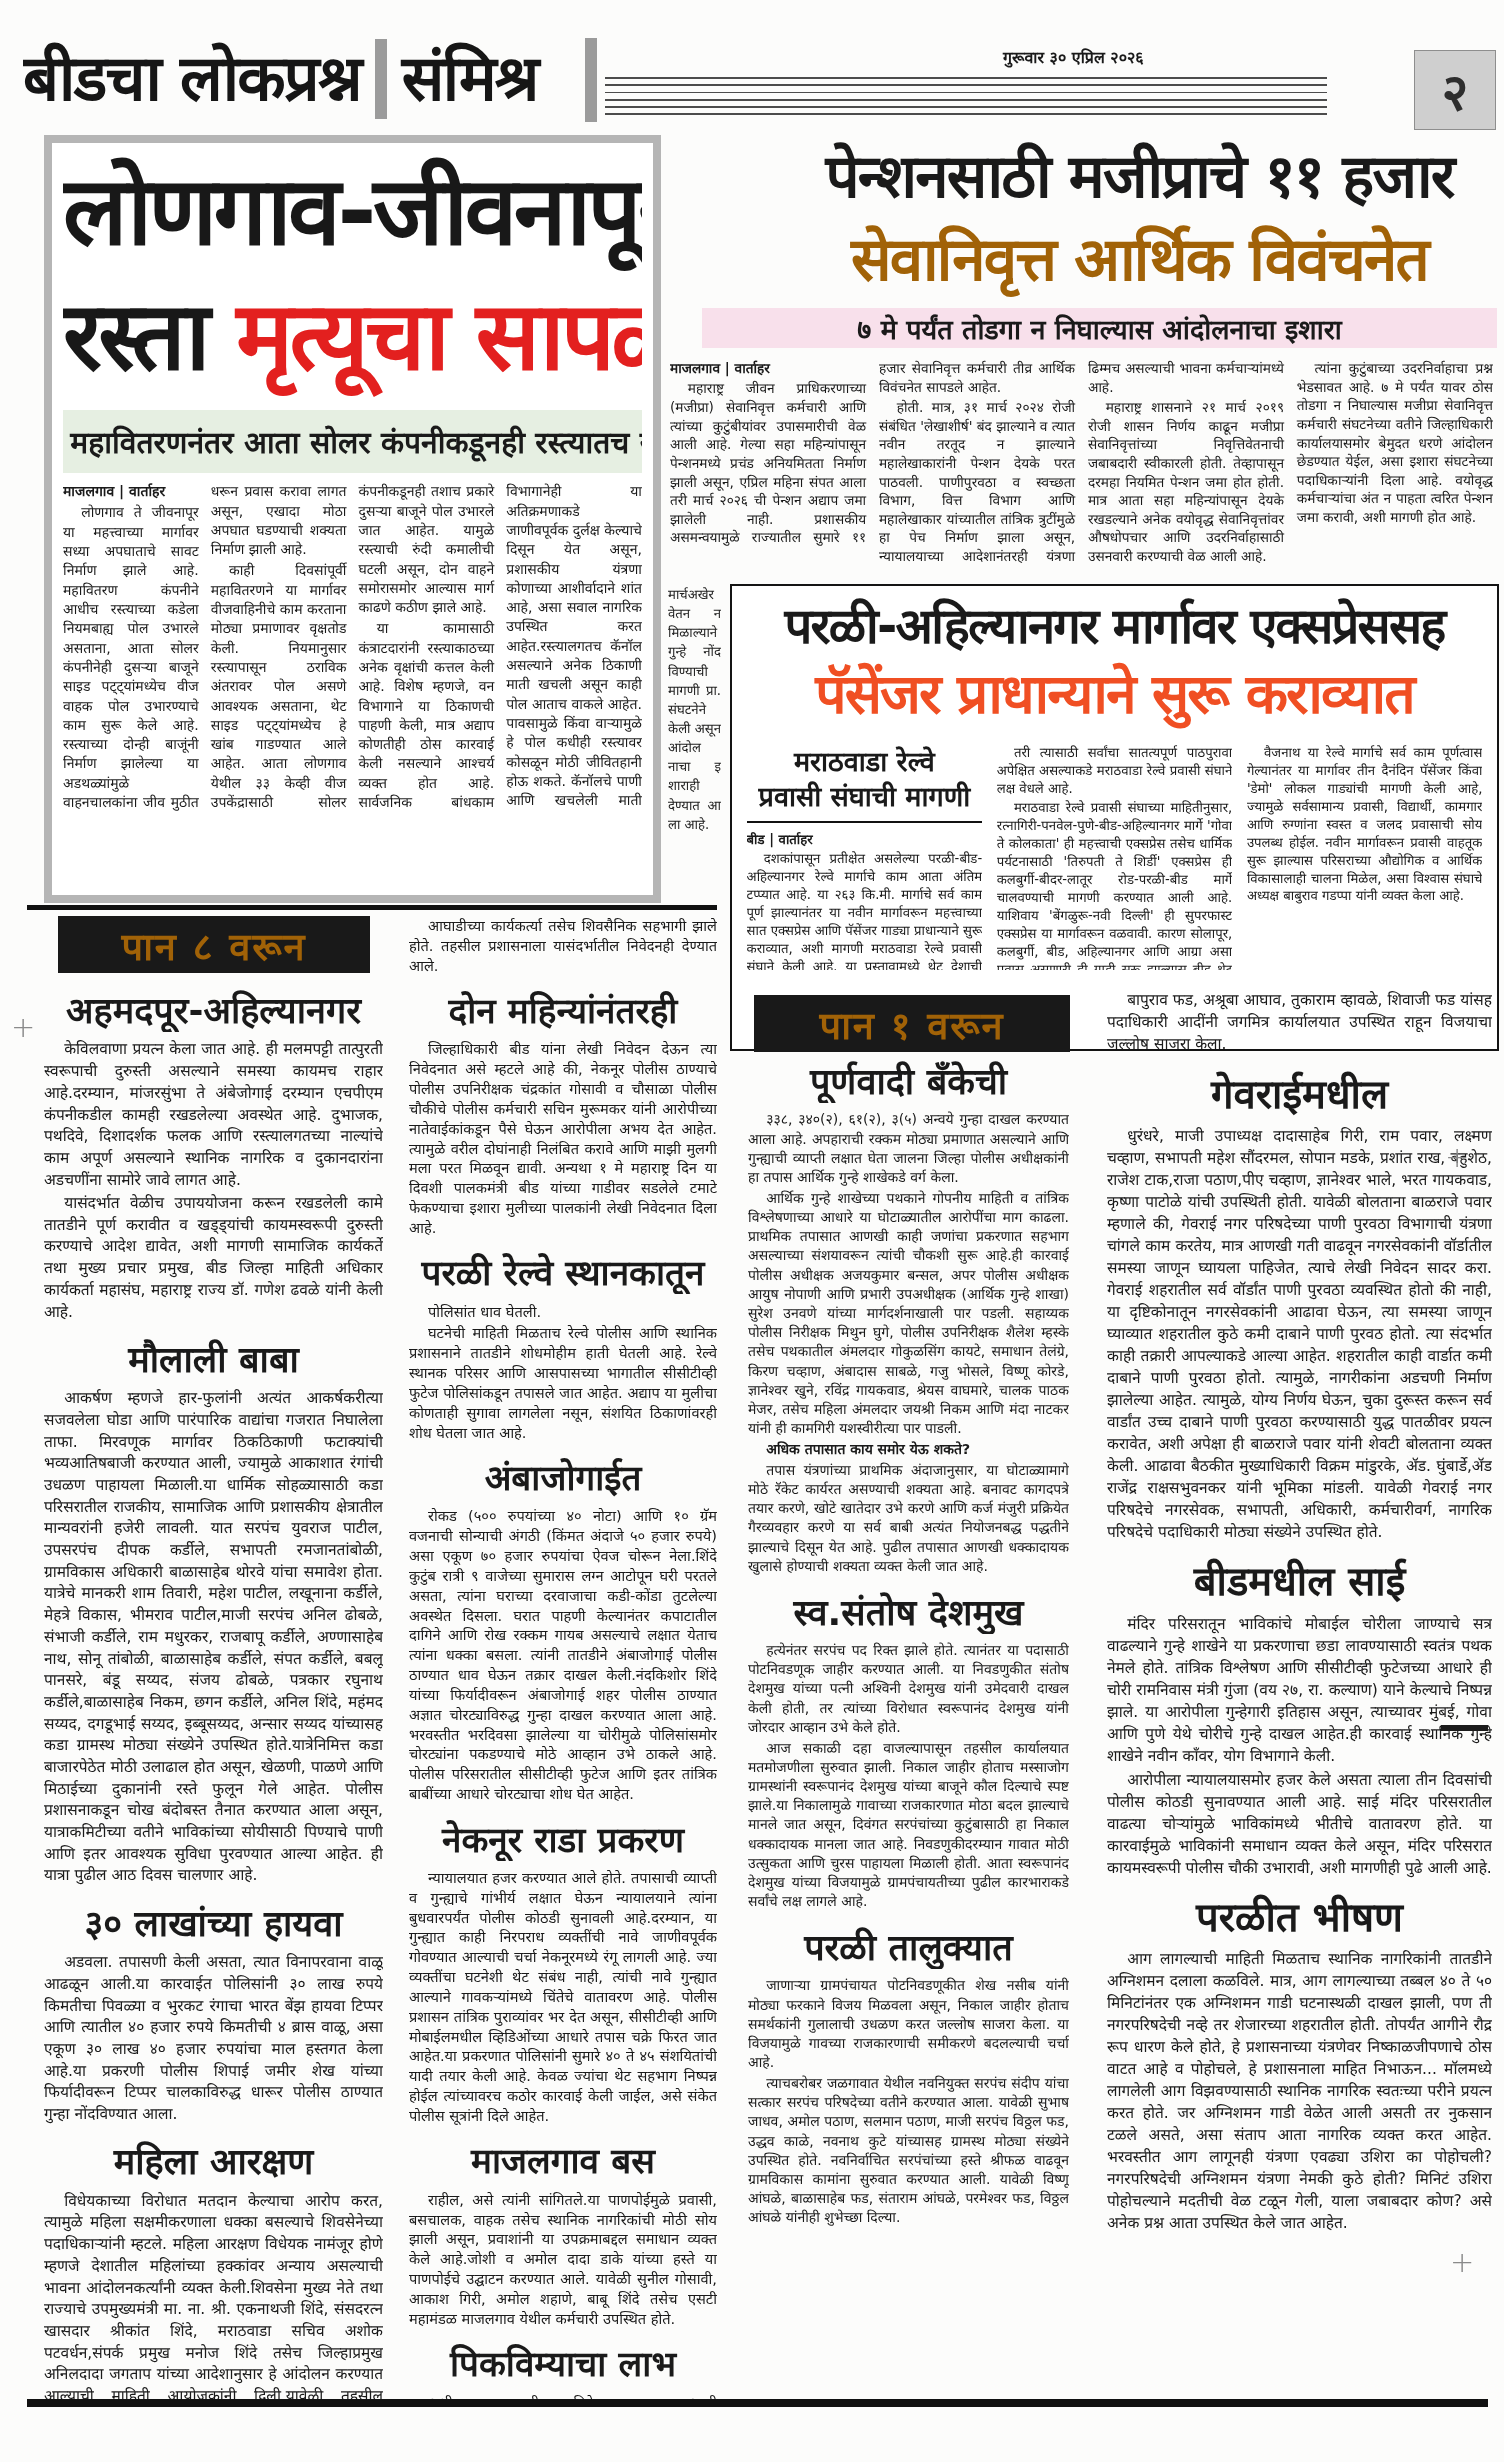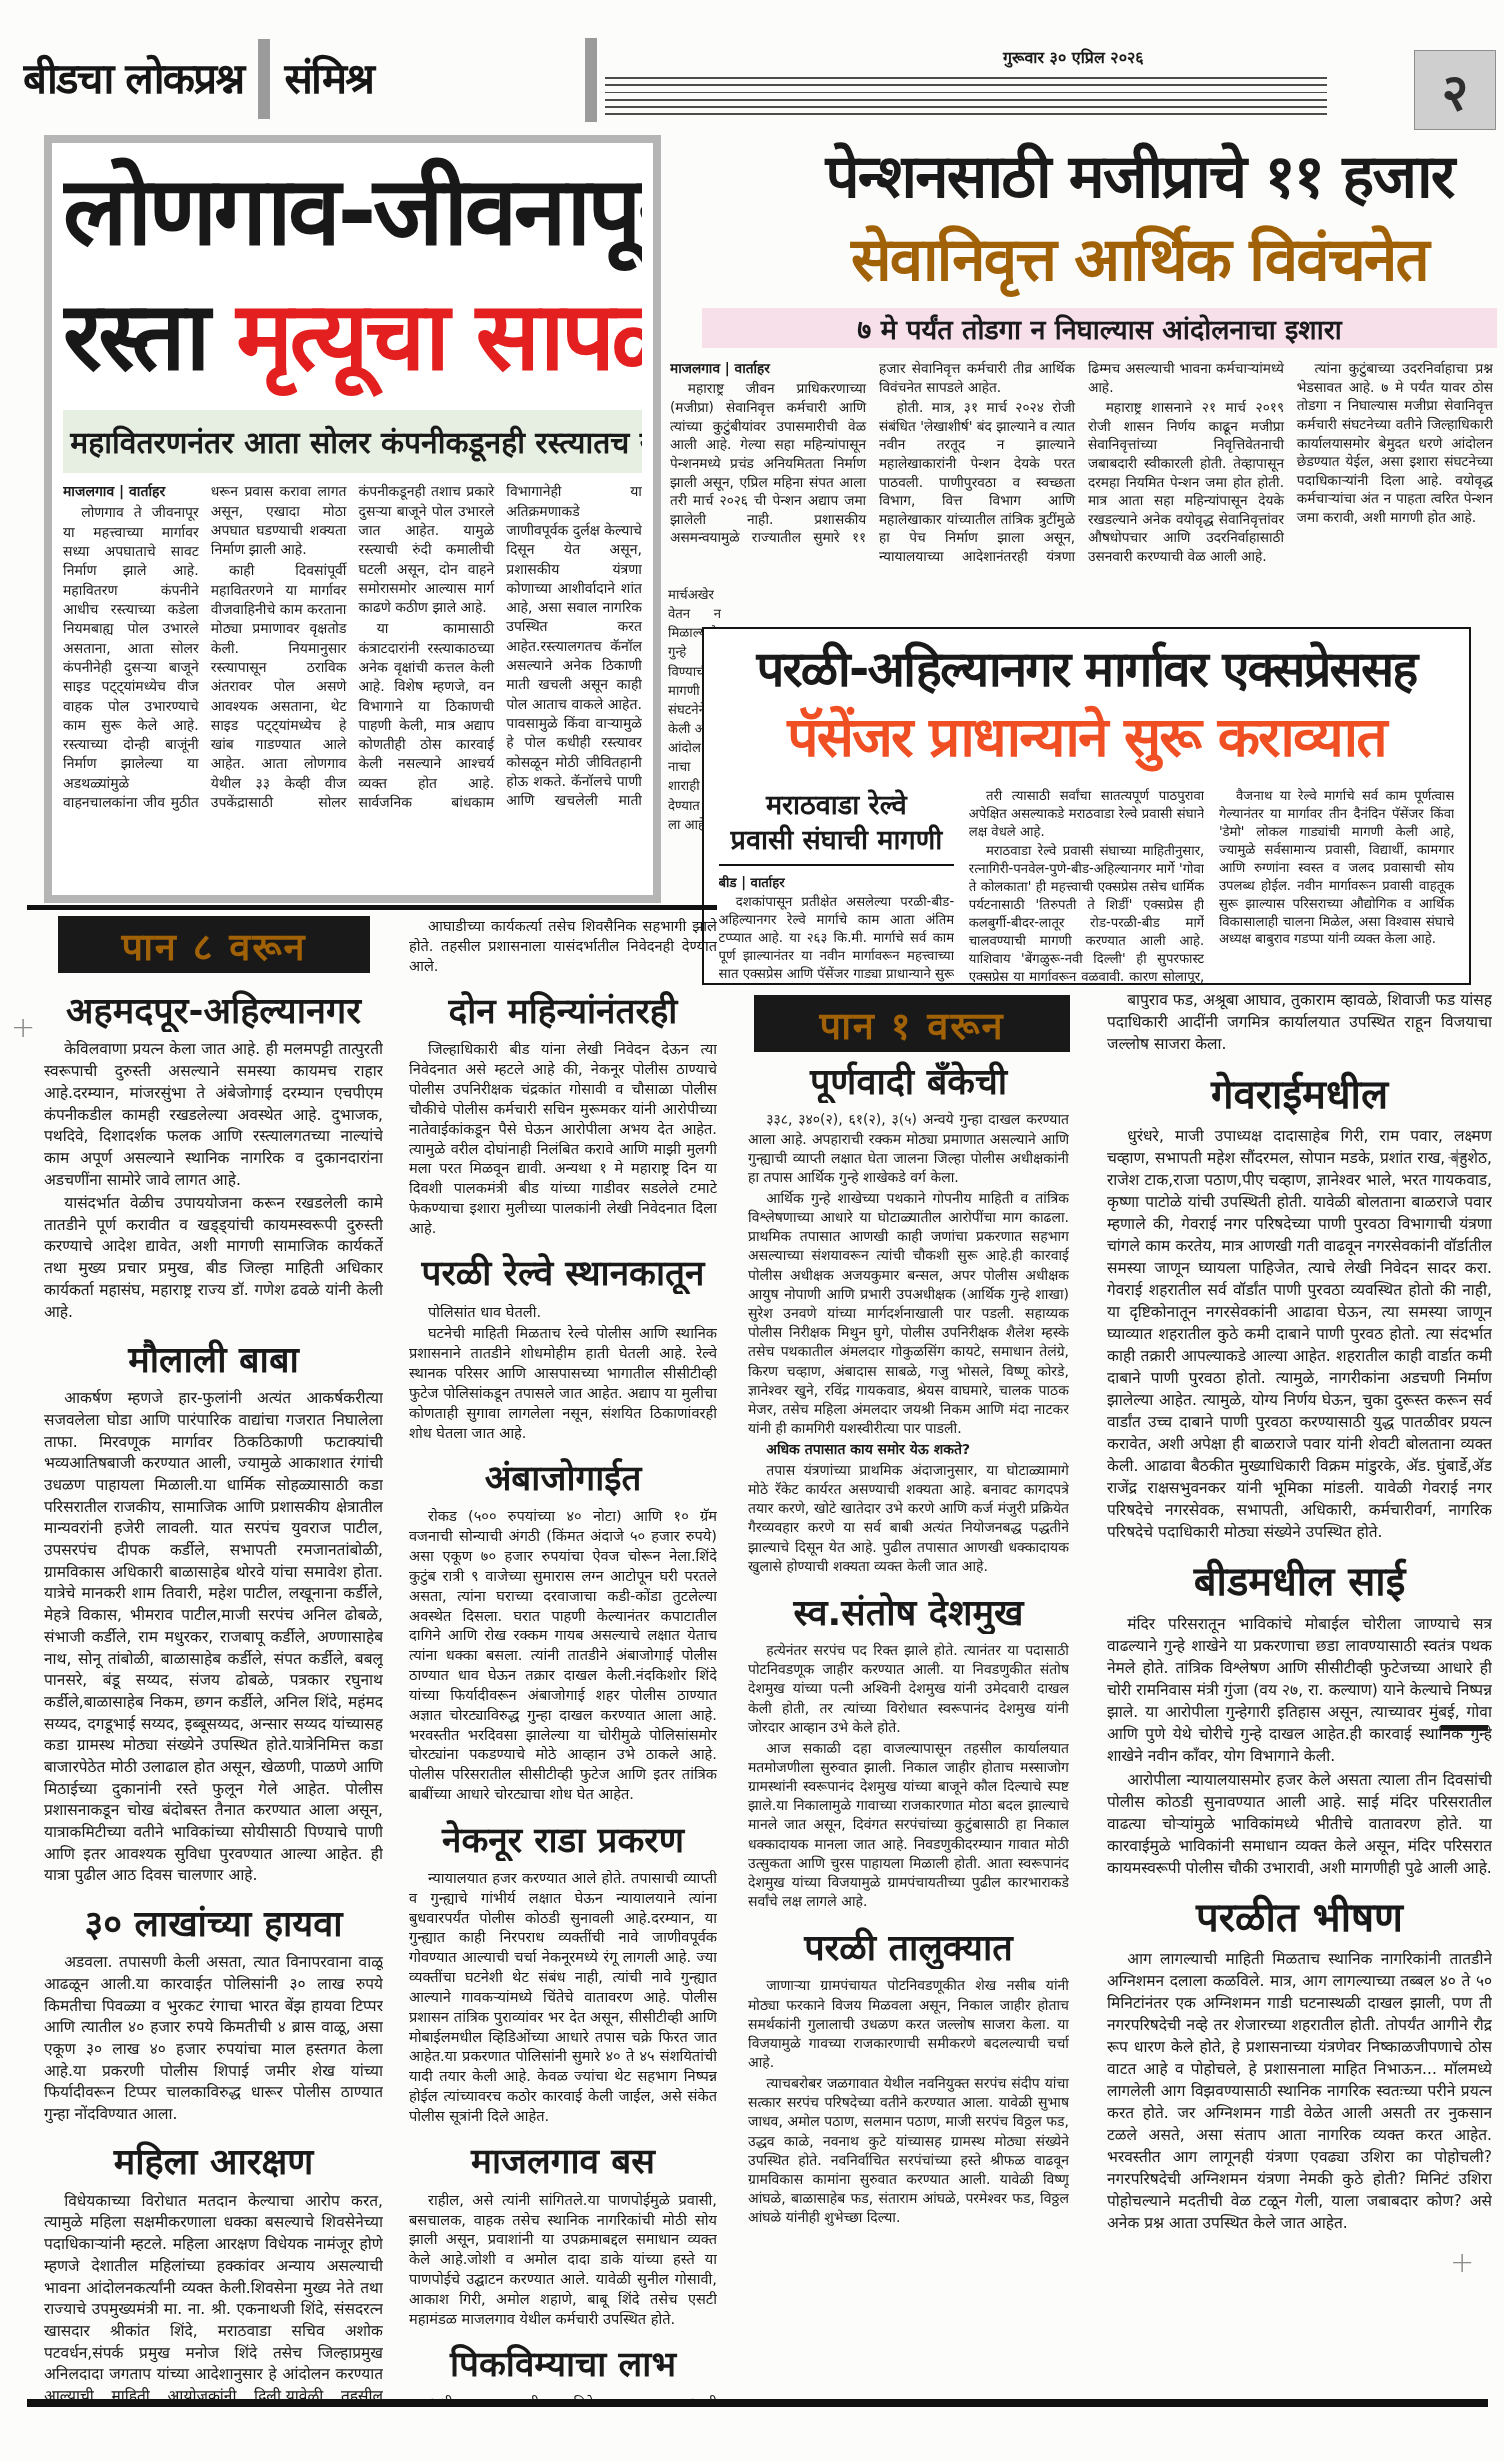--- a/index.html
+++ b/index.html
@@ -1,20 +1,20 @@
 <!DOCTYPE html>
 <html style="font-size:14.6px"><head>
 <meta charset="utf-8">
 <style>
   html,body{margin:0;padding:0;background:#e8e8e6;font-family:"DejaVu Sans","Liberation Sans",sans-serif;}
   .page{position:relative;width:1505px;height:2462px;background:#fcfcfb;margin:0 auto;overflow:hidden;color:#1a1a1a;}
   .abs{position:absolute;}
   
   .masthead{position:absolute;left:23px;top:33px;height:91px;display:flex;align-items:center;white-space:nowrap;overflow:hidden;width:584px;}
-  .mast-title{font-size:42px;font-weight:900;letter-spacing:-1.8px;color:#161616;line-height:1;}
+  .mast-title{font-size:63px;font-weight:900;letter-spacing:-1.8px;color:#161616;line-height:1;}
   .mast-div{width:12px;height:80px;background:#9b9b9b;margin:0 14.6px;flex:0 0 auto;}
   .rules{position:absolute;left:605px;top:77px;width:722px;}
   .rules div{height:1.8px;background:#4c4c4c;margin-bottom:5.5px;}
   .edition-date{position:absolute;left:1003px;top:46px;width:264px;text-align:left;font-size:16px;font-weight:700;}
   .pgbox{position:absolute;left:1414px;top:50px;width:80px;height:78px;background:#cfcfcf;border:0.9px solid #8e8e8e;display:flex;align-items:center;justify-content:center;font-size:51px;font-weight:700;color:#2e2e2e;}
   
   .lead-box{position:absolute;left:44px;top:135px;width:617px;height:768px;border:8.2px solid #b5b5b5;background:#fff;box-sizing:border-box;padding:5.5px 11px;overflow:hidden;}
   .lead-h{font-size:95px;font-weight:900;letter-spacing:-3.6px;line-height:1.32;white-space:nowrap;overflow:hidden;color:#181818;}
   .red{color:#e3201f;}
   .magenta{color:#a16207;}
@@ -23,21 +23,21 @@
   .lead-body{margin-top:9px;height:339px;column-count:4;column-gap:12px;font-size:14px;line-height:1.38;text-align:justify;overflow:hidden;}
   .dateline{font-weight:800;margin:0 0 1.8px;text-indent:0;}
   p.para{margin:0 0 1.8px;text-indent:1.3em;}
   
   .pen-head{position:absolute;left:739px;top:135px;width:801px;text-align:center;overflow:hidden;height:170px;}
   .pen-h{font-size:60px;font-weight:900;letter-spacing:-1.8px;line-height:1.38;white-space:nowrap;overflow:hidden;}
   .pen-sub{position:absolute;left:702px;top:308px;width:795px;height:40px;background:#f8e0eb;display:flex;align-items:center;justify-content:center;font-size:27px;font-weight:800;white-space:nowrap;overflow:hidden;}
   .pen-body{position:absolute;left:670px;top:359px;width:823px;height:215px;column-count:4;column-gap:12.8px;font-size:13.7px;line-height:1.36;text-align:justify;overflow:hidden;}
   .pen-strip{position:absolute;left:668px;top:585px;width:53px;height:308px;font-size:13.2px;line-height:1.45;overflow:hidden;word-break:break-all;text-align:justify;color:#222;}
   
-  .exp-box{position:absolute;left:702px;top:584px;width:769px;height:358px;border:2.7px solid #141414;background:#fff;box-sizing:border-box;padding:9px 14.6px;overflow:hidden;margin-top:43px;}
+  .exp-box{position:absolute;left:730px;top:584px;width:769px;height:467px;border:2.7px solid #141414;background:#fff;box-sizing:border-box;padding:9px 14.6px;overflow:hidden;}
   .exp-h1{text-align:center;font-size:49px;font-weight:900;letter-spacing:-1.8px;white-space:nowrap;overflow:hidden;line-height:1.3;}
   .exp-h2{text-align:center;font-size:55px;font-weight:900;letter-spacing:-1.8px;white-space:nowrap;overflow:hidden;line-height:1.25;margin-top:1.8px;}
   .exp-cols{display:flex;gap:14.6px;margin-top:14.6px;height:226px;overflow:hidden;}
   .exp-col{flex:1;font-size:13.2px;line-height:1.36;text-align:justify;overflow:hidden;}
   .kicker{font-size:27px;font-weight:900;line-height:1.3;text-align:center;border-bottom:2.7px solid #111;padding-bottom:7.3px;margin-bottom:7.3px;white-space:nowrap;overflow:hidden;}
   
   .hrule{position:absolute;background:#111;}
   .jumpbox{position:absolute;background:#191919;color:#a16207;display:flex;align-items:center;justify-content:center;font-size:38px;font-weight:800;letter-spacing:1.8px;white-space:nowrap;overflow:hidden;}
   
   .ncol{position:absolute;overflow:hidden;text-align:justify;}

